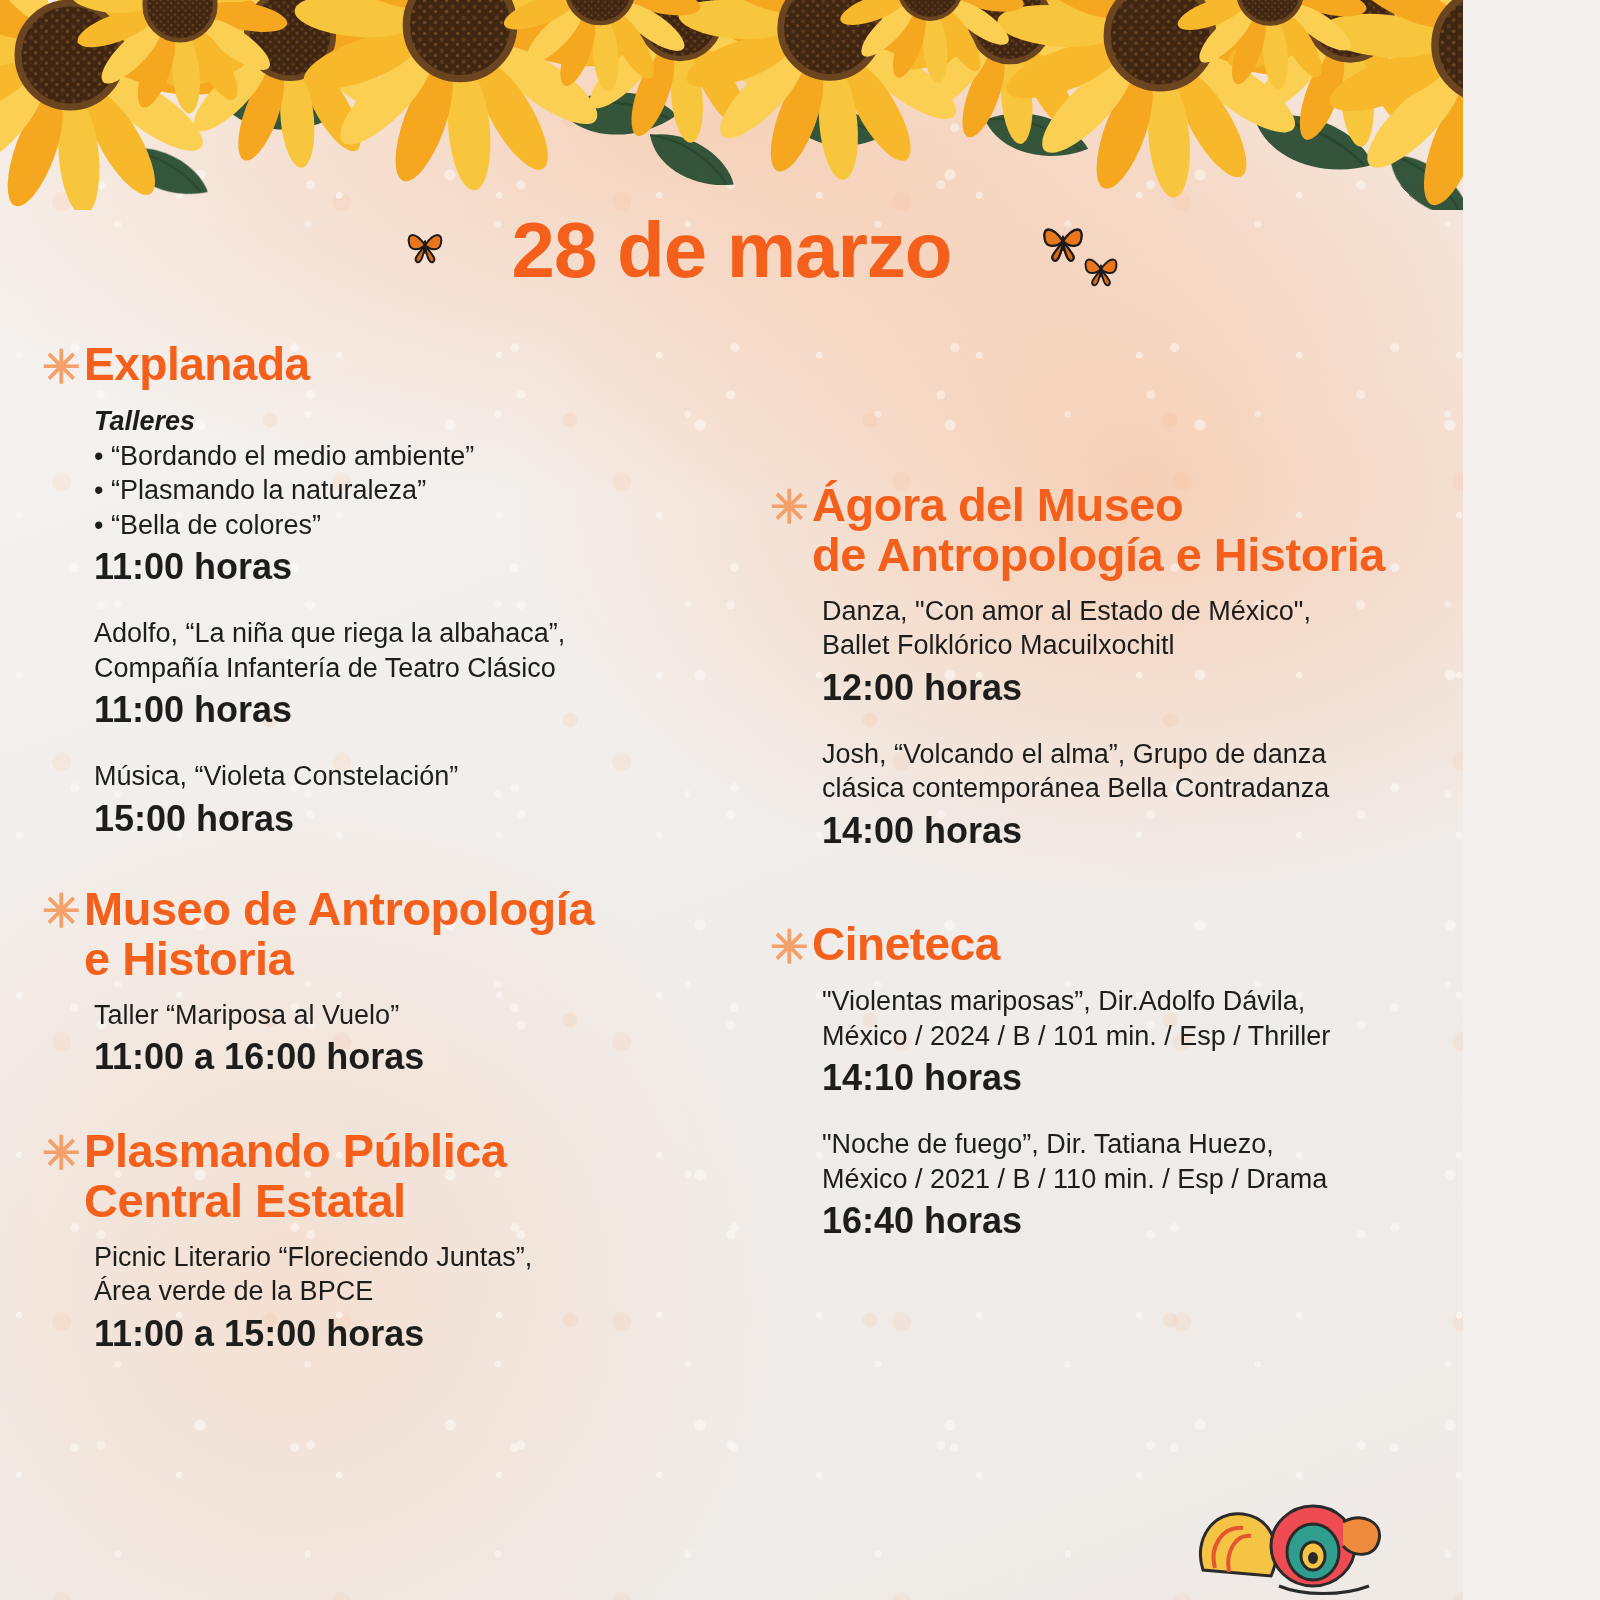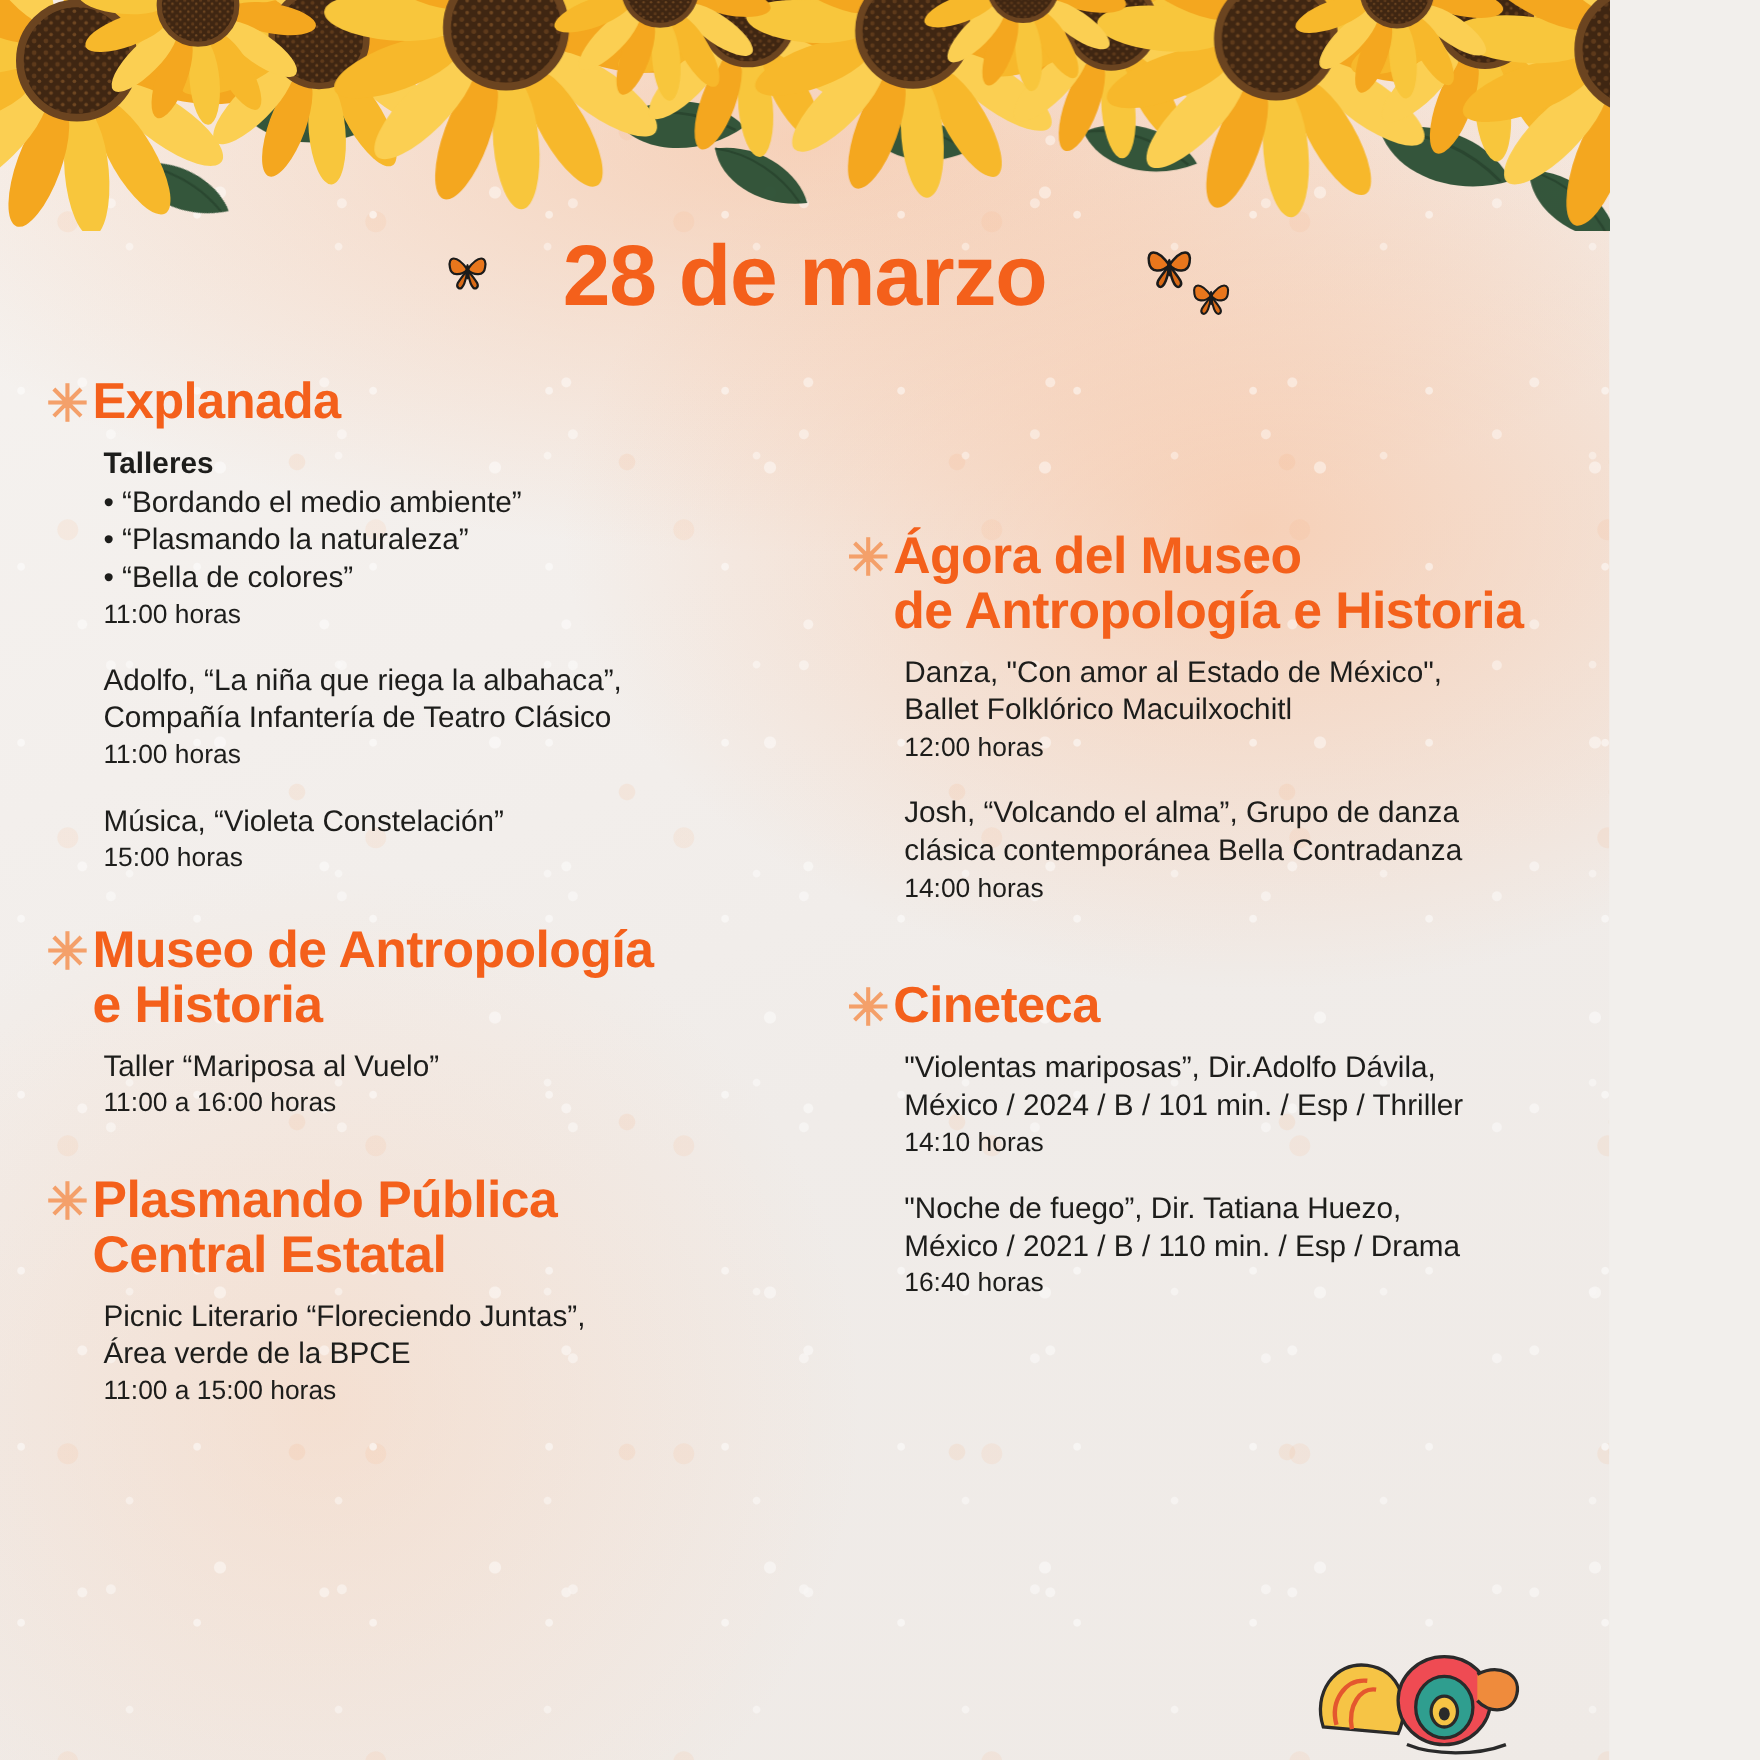--- a/index.html
+++ b/index.html
@@ -134,28 +134,29 @@
     padding-top: 14px;
   }
   .block {
     margin-bottom: 26px;
     color: #1d1d1b;
     font-size: 27px;
     line-height: 1.28;
   }
   .block .strong {
     font-weight: 700;
+    font-style: italic;
   }
   .block .line {
     display: block;
   }
   .block .time {
     display: block;
-    font-weight: 400;
-    font-size: 24px;
+    font-weight: 700;
+    font-size: 36px;
     margin-top: 2px;
   }
   .bullets {
     margin: 0;
     padding: 0;
     list-style: none;
   }
   .bullets li {
     display: block;
   }

